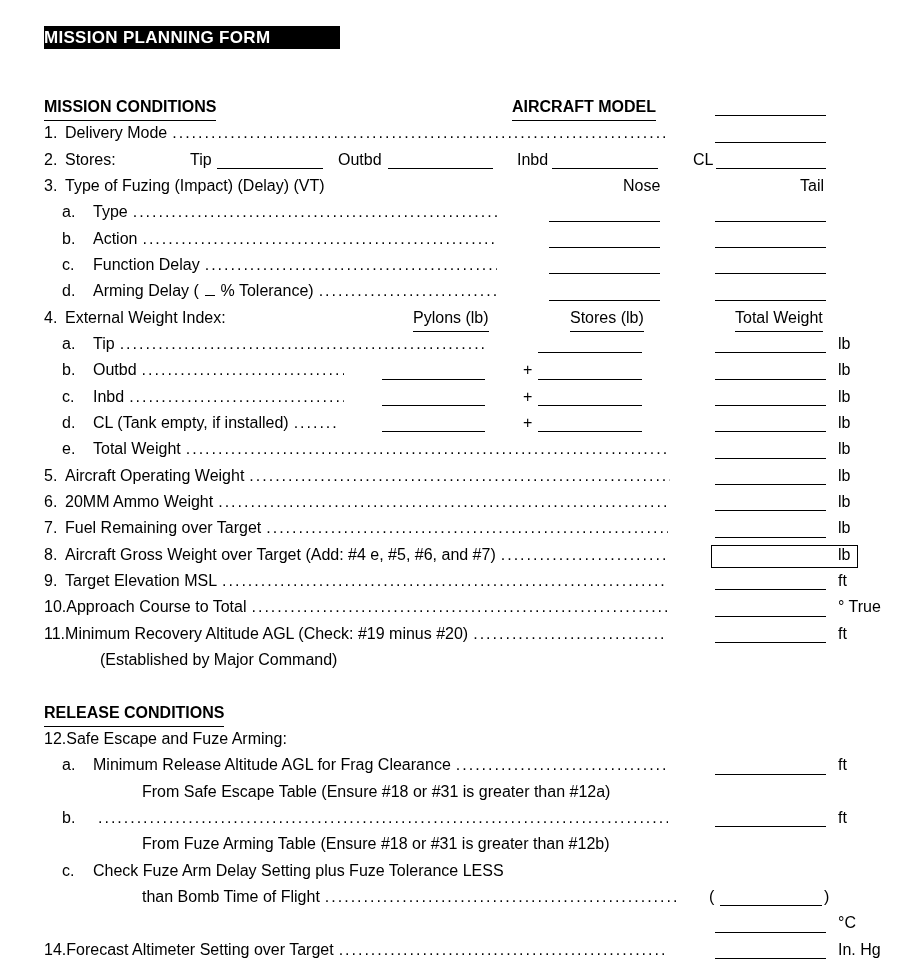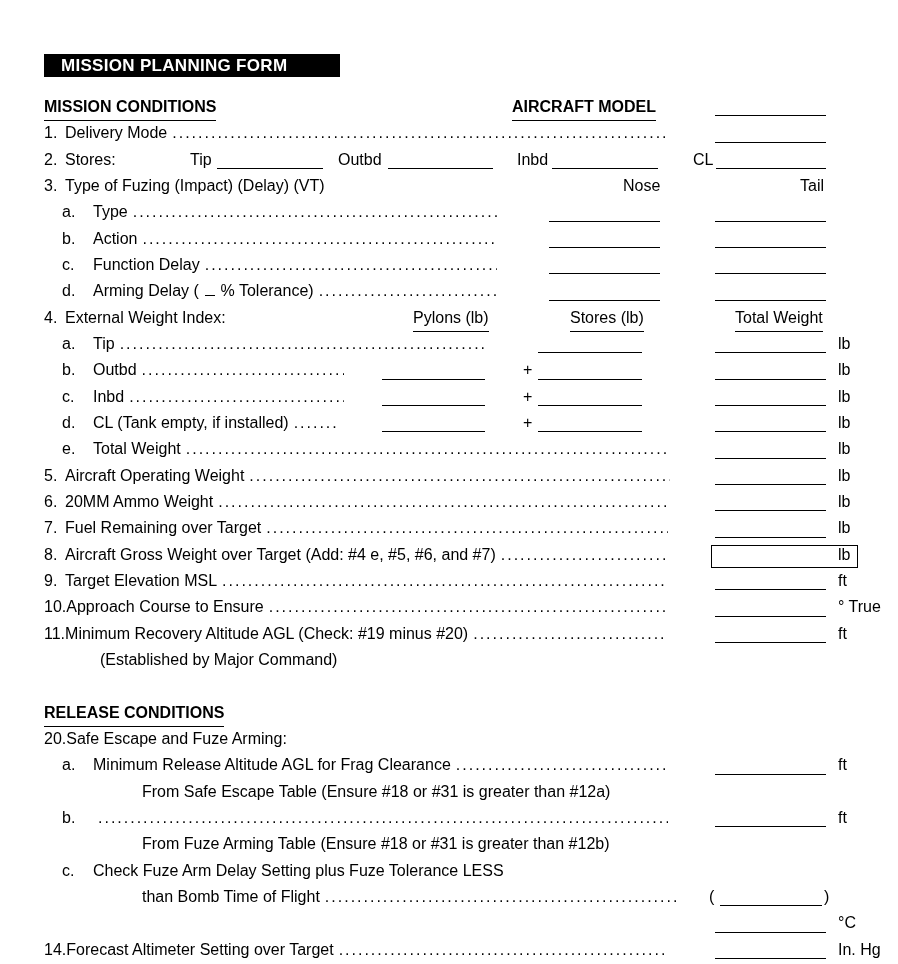--- a/index.html
+++ b/index.html
@@ -1,22 +1,22 @@
 <!DOCTYPE html>
 <html><head>
 <meta charset="utf-8">
 <style>
   html,body{margin:0;padding:0;}
   body{
     width:898px;height:964px;position:relative;background:#fff;color:#000;
     font-family:"Liberation Sans", sans-serif;font-size:16px;overflow:hidden;
   }
   .titlebar{
-    position:absolute;left:44px;top:54px;width:296px;height:23px;background:#000;
-    color:#fff;font-weight:bold;font-size:17px;line-height:23px;padding-left:17px;
+    position:absolute;left:44px;top:26px;width:296px;height:23px;background:#000;
+    color:#fff;font-weight:bold;font-size:17px;line-height:23px;
     box-sizing:border-box;letter-spacing:.3px;white-space:nowrap;
   }
   .row{position:absolute;left:0;width:898px;height:26.3px;}
   .lwrap{
     position:absolute;left:0;top:0;height:100%;display:flex;align-items:baseline;
     padding-left:44px;box-sizing:border-box;line-height:26.3px;white-space:nowrap;
   }
   .sub{padding-left:62px;}
   .note1{padding-left:100px;}
   .note2{padding-left:127px;margin-left:15px;}
@@ -249,21 +249,21 @@
     <span>Target Elevation MSL</span>
     <span class="leader"></span>
   </div>
   <span class="blank col-ans"></span>
   <span class="unit">ft</span>
 </div>
 
 <div class="row" style="top:594.3px">
   <div class="lwrap" style="width:668px">
     <span class="num">10.</span>
-    <span>Approach Course to Ensure</span>
+    <span>Approach Course to Total</span>
     <span class="leader"></span>
   </div>
   <span class="blank col-ans"></span>
   <span class="unit">° True</span>
 </div>
 
 <div class="row" style="top:620.7px">
   <div class="lwrap" style="width:668px">
     <span class="num">11.</span>
     <span>Minimum Recovery Altitude AGL (Check: #19 minus #20)</span>
@@ -278,21 +278,21 @@
     <span>(Established by Major Command)</span>
   </div>
 </div>
 
 <div class="row" style="top:699.7px">
   <span class="flab hdr u" style="left:44px">RELEASE CONDITIONS</span>
 </div>
 
 <div class="row" style="top:726px">
   <div class="lwrap">
-    <span class="num">20.</span>
+    <span class="num">12.</span>
     <span>Safe Escape and Fuze Arming:</span>
   </div>
 </div>
 
 <div class="row" style="top:752.3px">
   <div class="lwrap sub" style="width:668px">
     <span class="num">a.</span>
     <span>Minimum Release Altitude AGL for Frag Clearance</span>
     <span class="leader"></span>
   </div>

